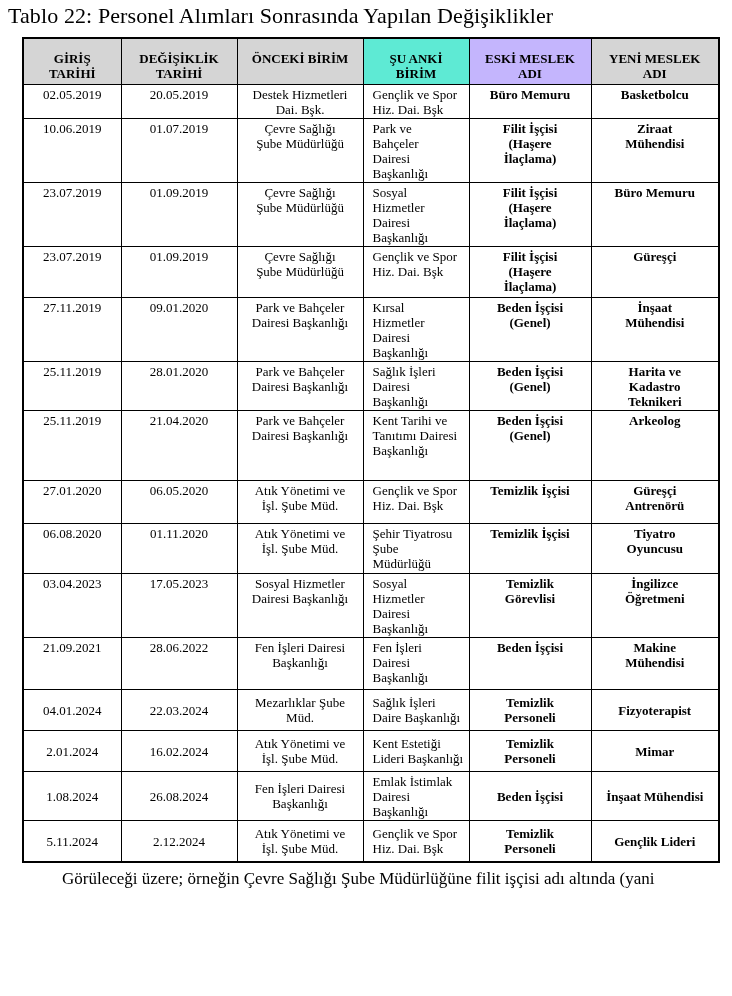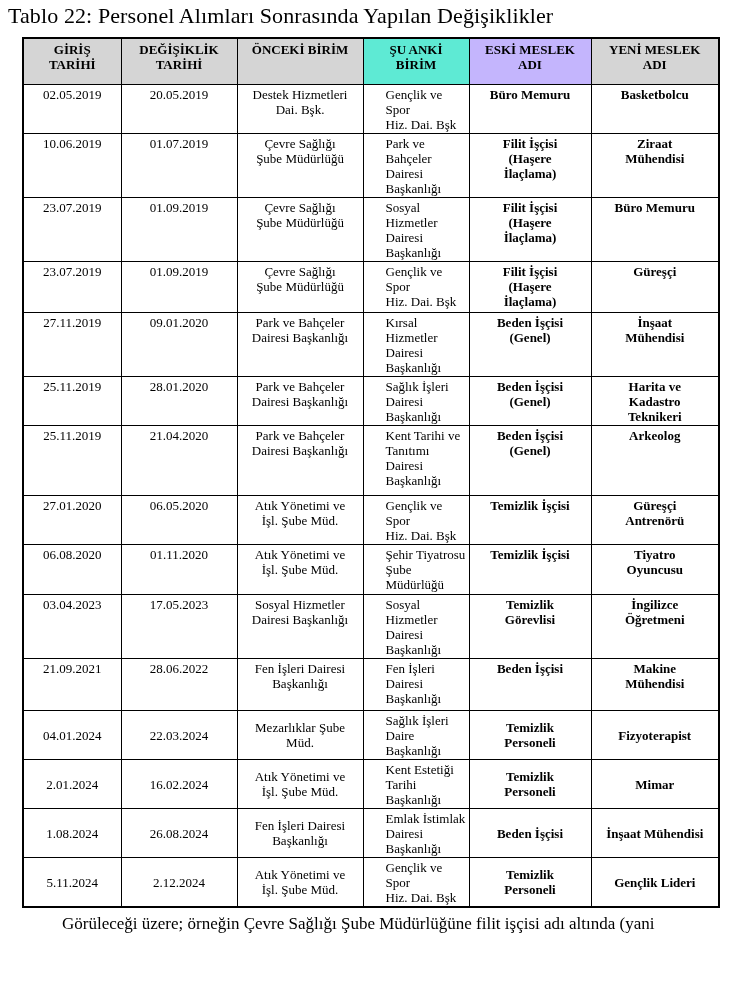--- a/index.html
+++ b/index.html
@@ -38,28 +38,28 @@
     padding: 2px 2px 1px 2px;
     white-space: pre-line;
     overflow: hidden;
     word-wrap: break-word;
   }
   table.personnel thead th {
     font-weight: bold;
     text-align: center;
     vertical-align: top;
     height: 46px;
-    padding-top: 3px;
+    padding-top: 12px;
   }
   table.personnel td {
     vertical-align: top;
     text-align: center;
   }
   table.personnel tr.valign-middle td { vertical-align: middle; }
-  table.personnel td.col-3 { text-align: left; padding-left: 22px; }
+  table.personnel td.col-3 { text-align: left; padding-left: 9px; }
   table.personnel td.col-4, table.personnel td.col-5 { font-weight: bold; margin-top: 10px; }
   .footer-text {
     font-size: 17px;
     line-height: 22px;
     margin: 5px 8px 0 8px;
     text-indent: 54px;
     white-space: nowrap;
   }
 </style>
 </head>
@@ -244,21 +244,21 @@
           <td class="col-4">Temizlik
 Personeli</td>
           <td class="col-5">Fizyoterapist</td>
         </tr>
         <tr class="valign-middle" style="height: 41px;">
           <td class="col-0">2.01.2024</td>
           <td class="col-1">16.02.2024</td>
           <td class="col-2">Atık Yönetimi ve
 İşl. Şube Müd.</td>
           <td class="col-3">Kent Estetiği
-Tarihi Başkanlığı</td>
+Lideri Başkanlığı</td>
           <td class="col-4">Temizlik
 Personeli</td>
           <td class="col-5">Mimar</td>
         </tr>
         <tr class="valign-middle" style="height: 49px;">
           <td class="col-0">1.08.2024</td>
           <td class="col-1">26.08.2024</td>
           <td class="col-2">Fen İşleri Dairesi
 Başkanlığı</td>
           <td class="col-3">Emlak İstimlak

